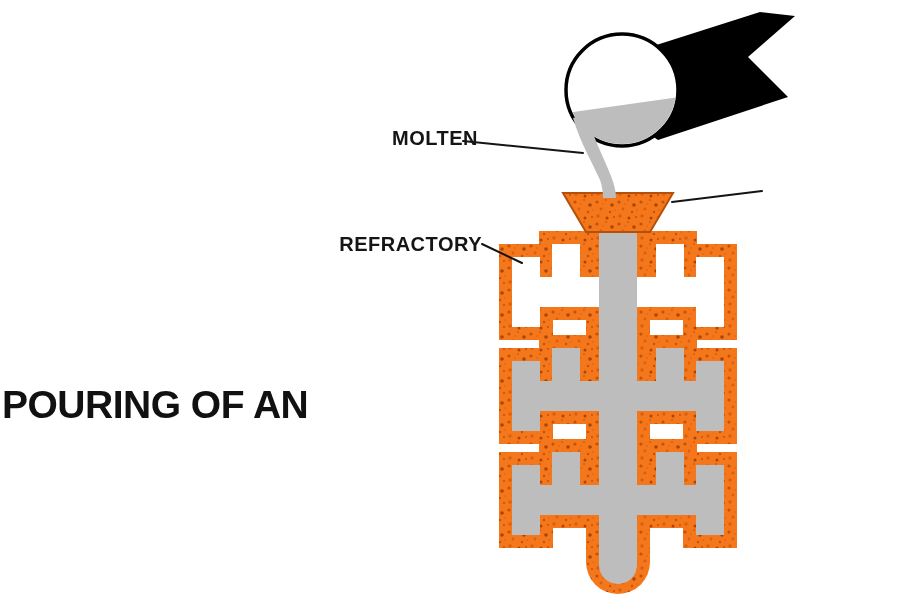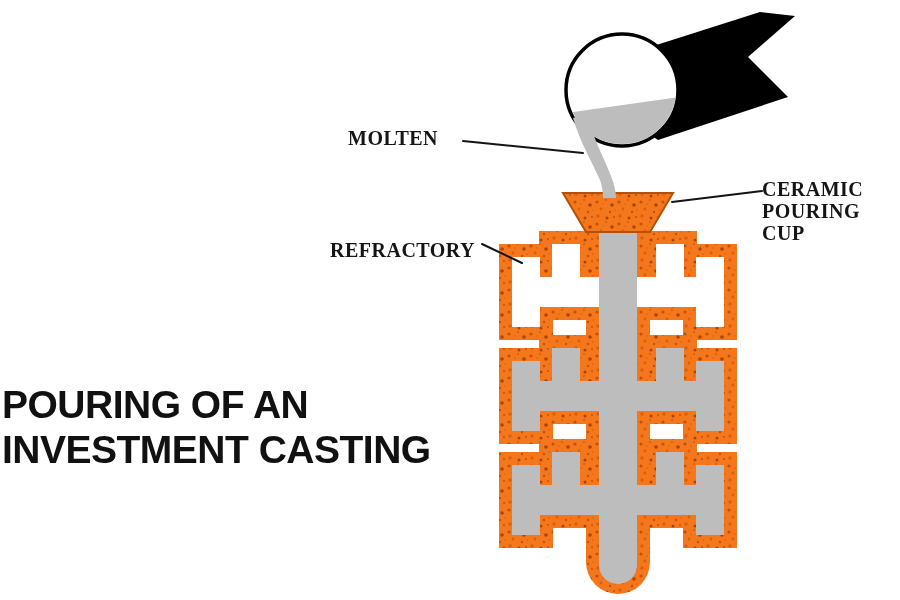--- a/index.html
+++ b/index.html
@@ -3,22 +3,22 @@
 <meta charset="utf-8">
 <style>
   html,body{margin:0;padding:0;}
   body{
     width:900px;height:600px;background:#ffffff;position:relative;overflow:hidden;
     font-family:"Liberation Serif", serif;
   }
   .stage{position:absolute;inset:0;width:900px;height:600px;}
   svg.diagram{position:absolute;left:0;top:0;}
   .label{
-    position:absolute;text-align:left;
-    font-family:Liberation Serif, serif;font-weight:700;
+    position:absolute;text-align:right;
+    font-family:Liberation Sans, sans-serif;font-weight:700;
     font-size:20px;line-height:22px;letter-spacing:0.5px;color:#151515;
   }
   .title{
     position:absolute;
     font-family:"Liberation Sans", sans-serif;font-weight:700;
     font-size:39px;line-height:45px;letter-spacing:-0.5px;color:#111111;
   }
 </style>
 </head>
 <body>
@@ -115,28 +115,22 @@
       <line x1="463" y1="141" x2="583" y2="153"></line>
       <line x1="762" y1="191" x2="672" y2="202"></line>
       <line x1="482" y1="244" x2="522" y2="263"></line>
     </g>
   </svg>
 
   <div class="label" style="left:348px;top:127px;width:130px">
     <div>MOLTEN</div>
   </div>
 
-  <div class="label" style="left:762px;top:178px;width:120px">
-    <div>CERAMIC</div>
-    <div>POURING</div>
-    <div>CUP</div>
-  </div>
 
-  <div class="label" style="left:330px;top:239px;width:152px">
+  <div class="label" style="left:330px;top:233px;width:152px">
     <div>REFRACTORY</div>
   </div>
 
   <div class="title" style="left:2px;top:382px;width:505px">
     <div>POURING OF AN</div>
-    <div>INVESTMENT CASTING</div>
   </div>
 
 </div>
 
 </body></html>

